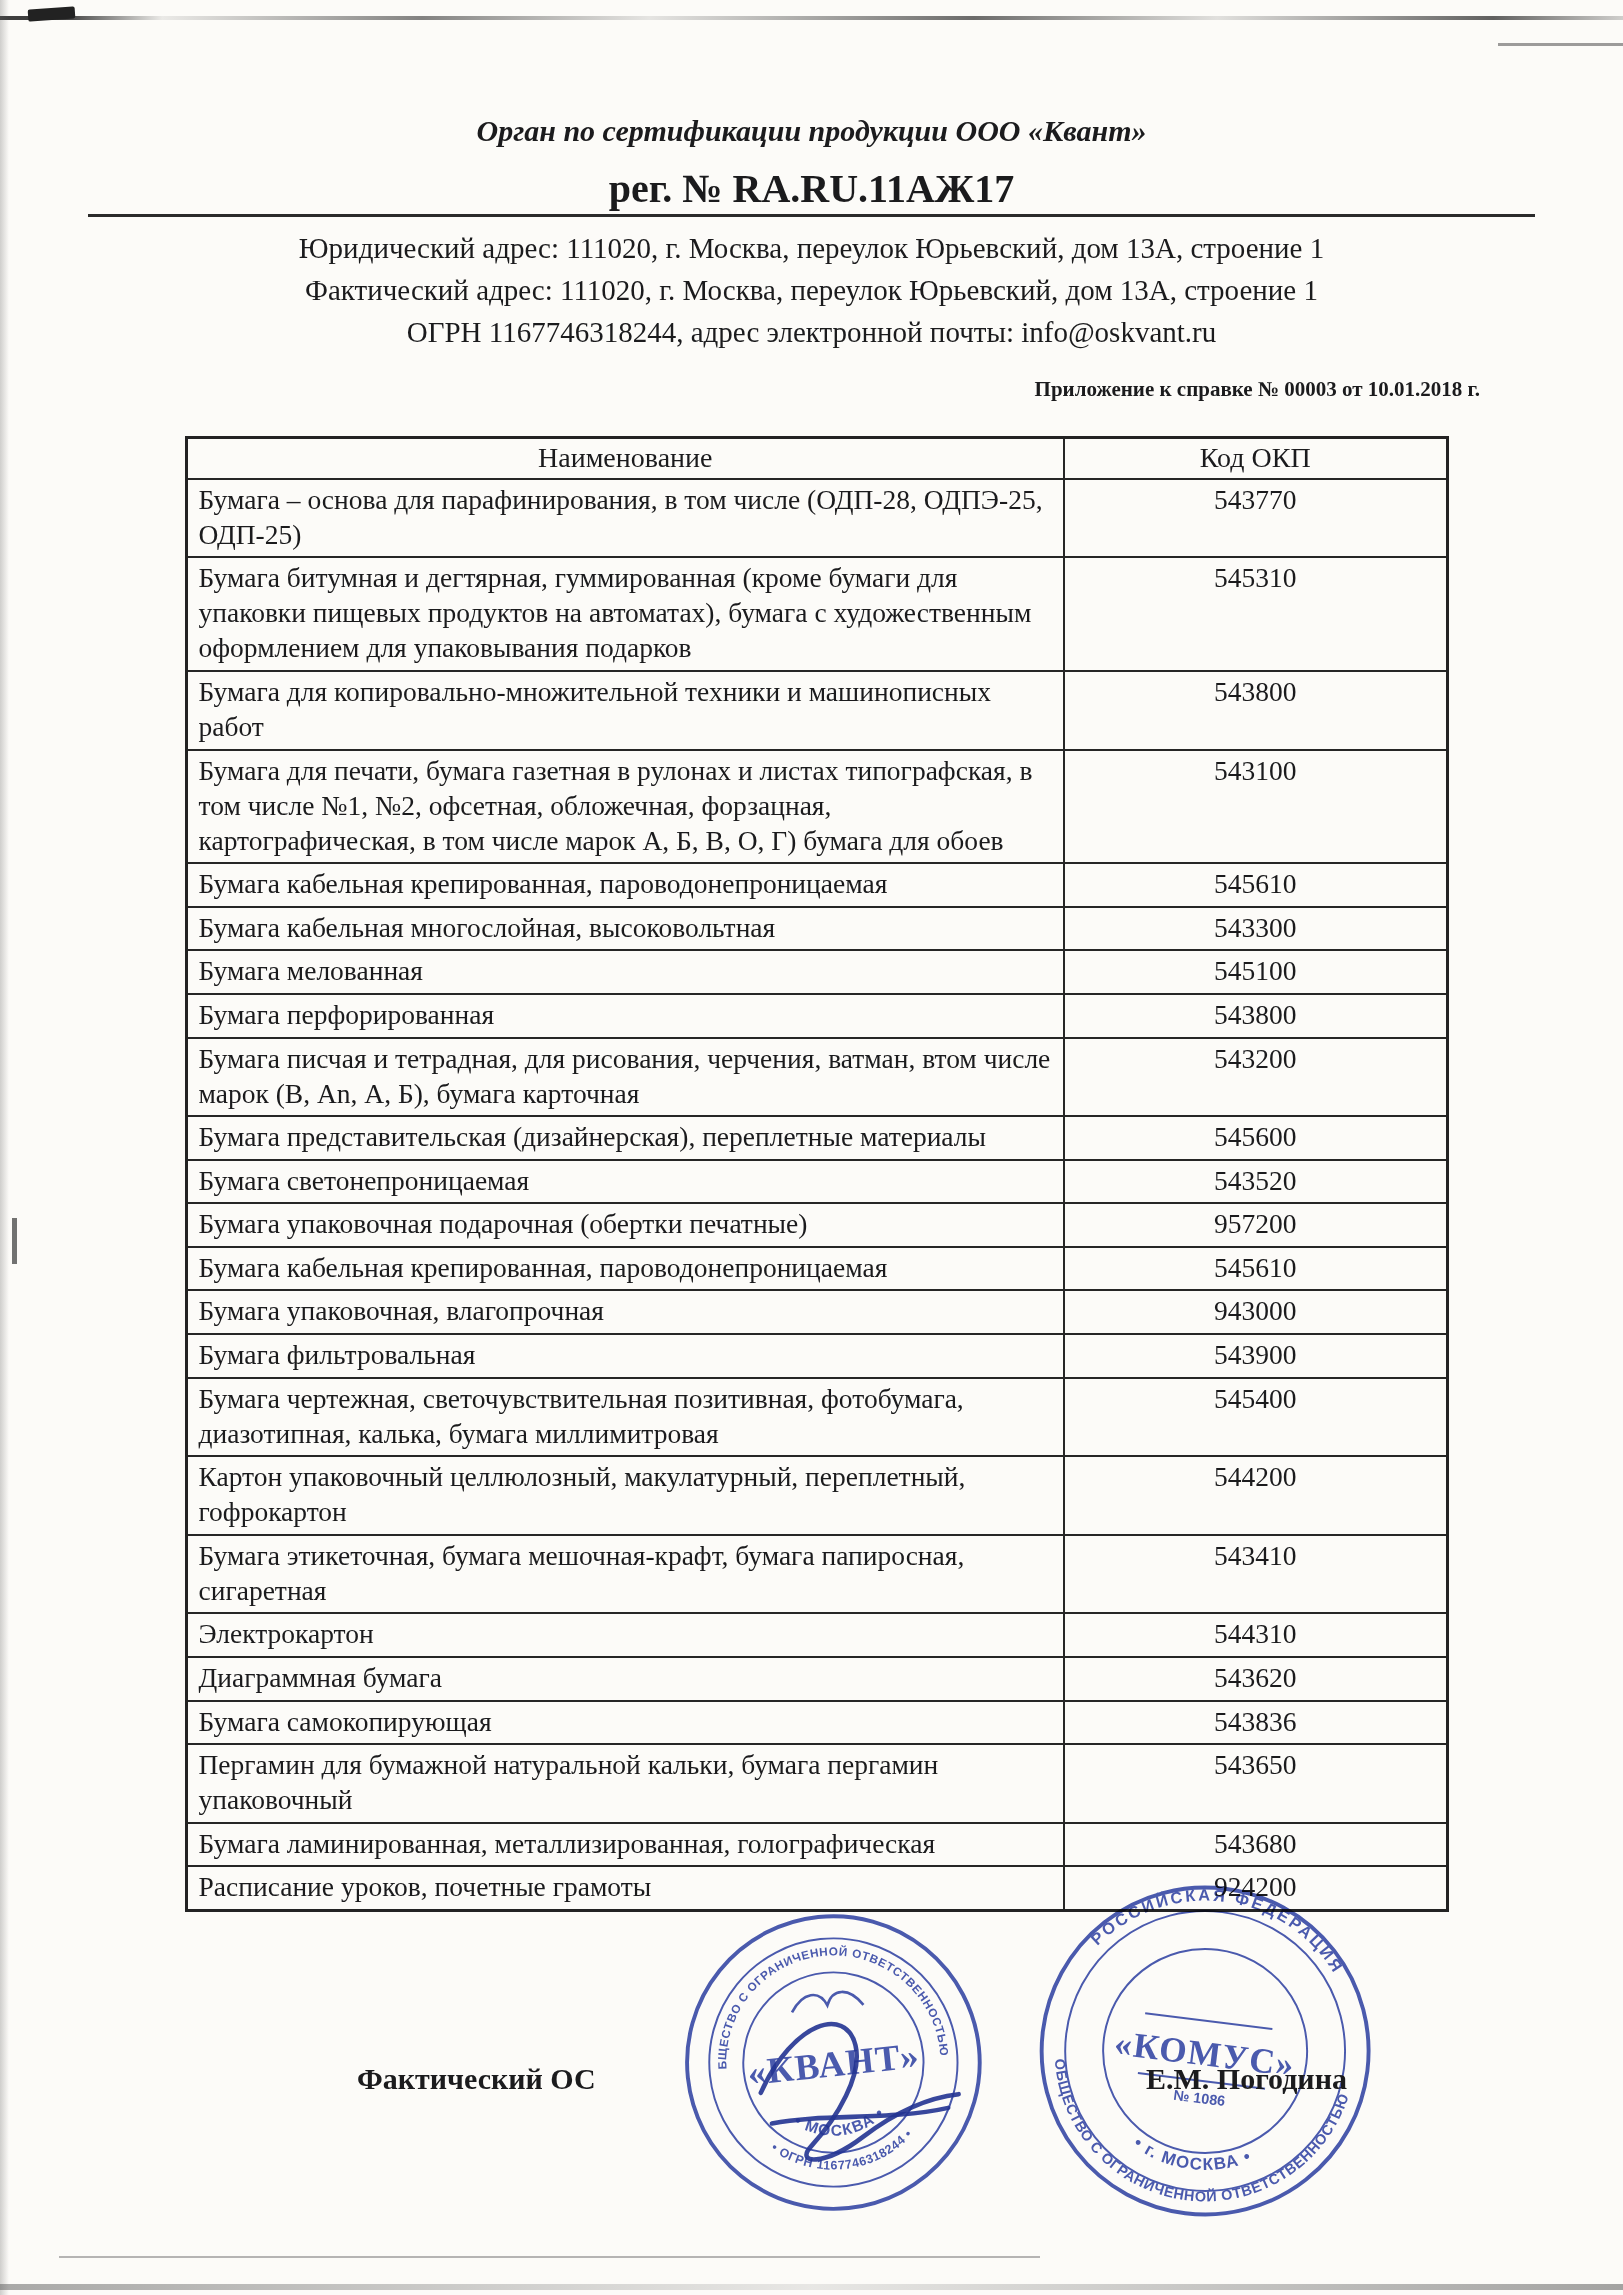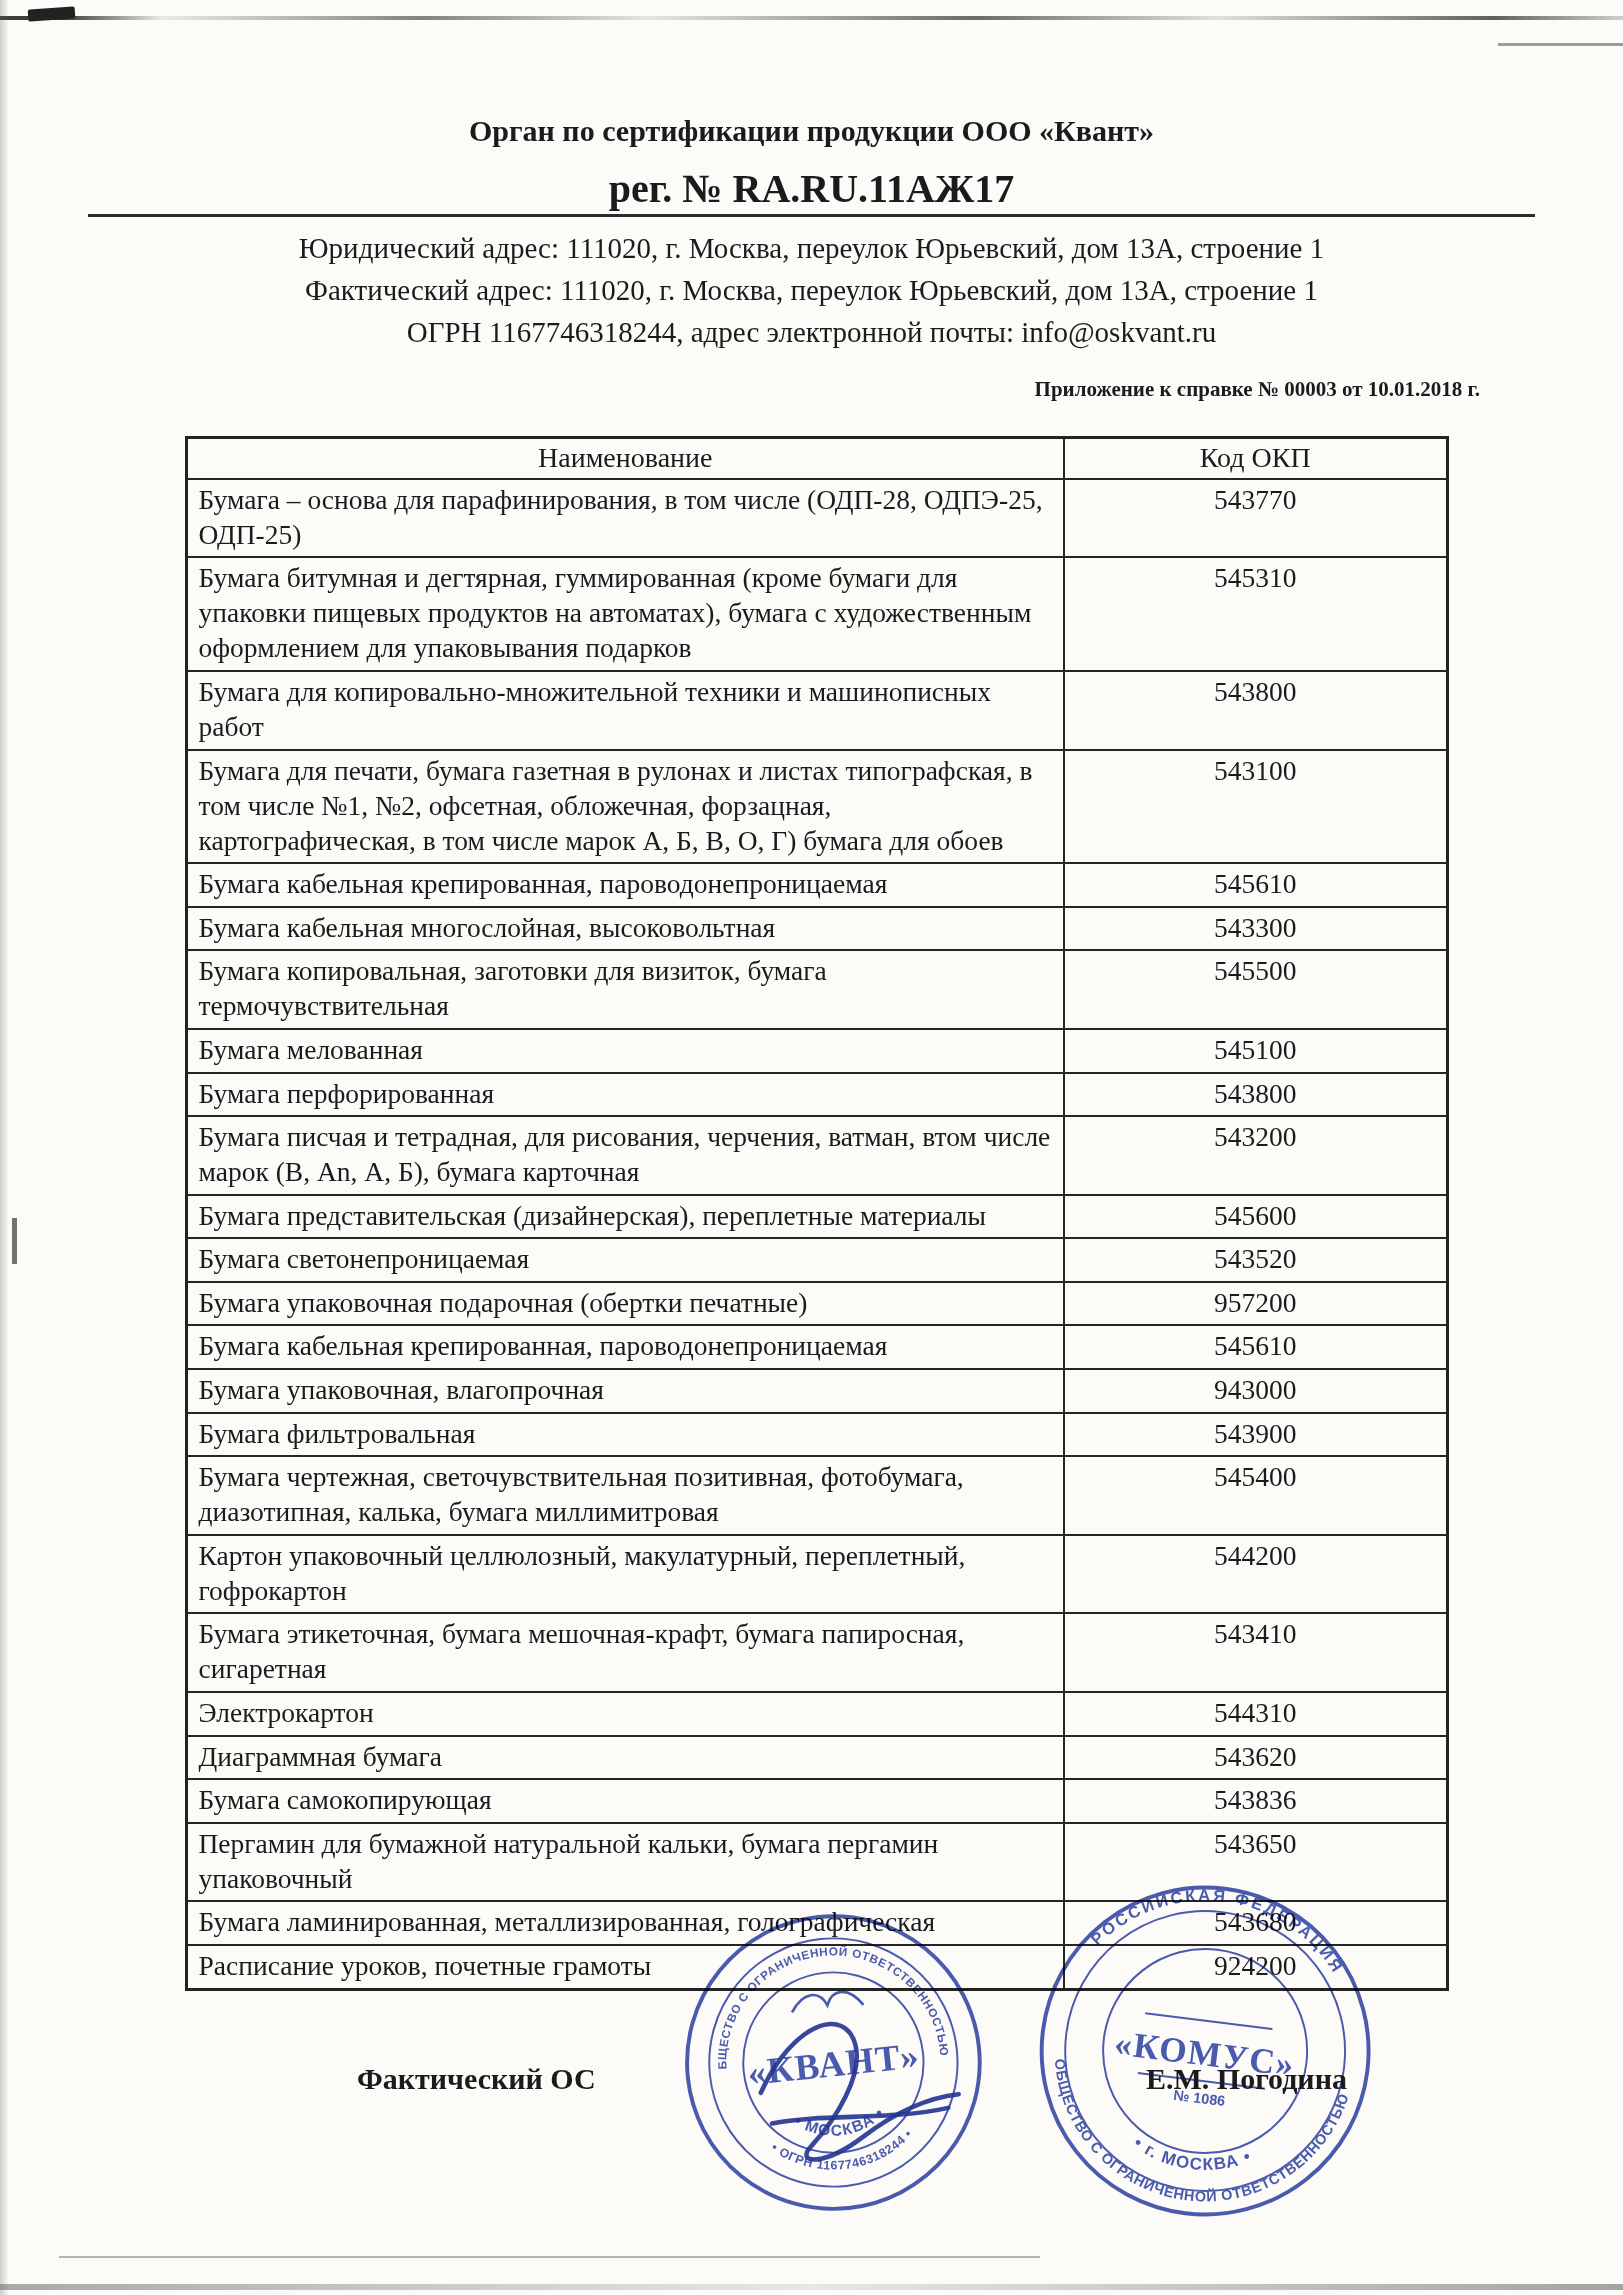--- a/index.html
+++ b/index.html
@@ -7,21 +7,21 @@
     position:relative;
     width:1623px; height:2295px;
     background:#fcfbf8;
     overflow:hidden;
     font-family:"Liberation Serif", serif;
     color:#1b1b1d;
   }
 
   
   .header { padding-top:110px; text-align:center; }
-  .org-title  { font-size:30px; font-weight:bold; line-height:41px; }
+  .org-title  { font-size:30px; font-weight:bold; line-height:41px;font-style:italic; }
   .reg-number { font-size:40px; font-weight:bold; line-height:41px;margin-top:17px; }
   .rule { width:1447px; height:2.6px; background:#2b2b2b; margin:5.2px auto 10.5px auto; }
   .address-block { text-align:center; font-size:29px; line-height:42px; }
   .annex { margin-top:23.6px; text-align:right; padding-right:143px; font-size:21px; font-weight:bold; }
 
   
   table.doc-table {
     margin:34px 0 0 185px;
     border-collapse:collapse;
     width:1261px;
@@ -124,24 +124,20 @@
         </tr>
         <tr>
           <td class="cell-name">Бумага кабельная крепированная, пароводонепроницаемая</td>
           <td class="cell-code">545610</td>
         </tr>
         <tr>
           <td class="cell-name">Бумага кабельная многослойная, высоковольтная</td>
           <td class="cell-code">543300</td>
         </tr>
         <tr>
-          <td class="cell-name">Бумага копировальная, заготовки для визиток, бумага термочувствительная</td>
-          <td class="cell-code">545500</td>
-        </tr>
-        <tr>
           <td class="cell-name">Бумага мелованная</td>
           <td class="cell-code">545100</td>
         </tr>
         <tr>
           <td class="cell-name">Бумага перфорированная</td>
           <td class="cell-code">543800</td>
         </tr>
         <tr>
           <td class="cell-name">Бумага писчая и тетрадная, для рисования, черчения, ватман, втом числе марок (В, Аn, А, Б), бумага карточная</td>
           <td class="cell-code">543200</td>

